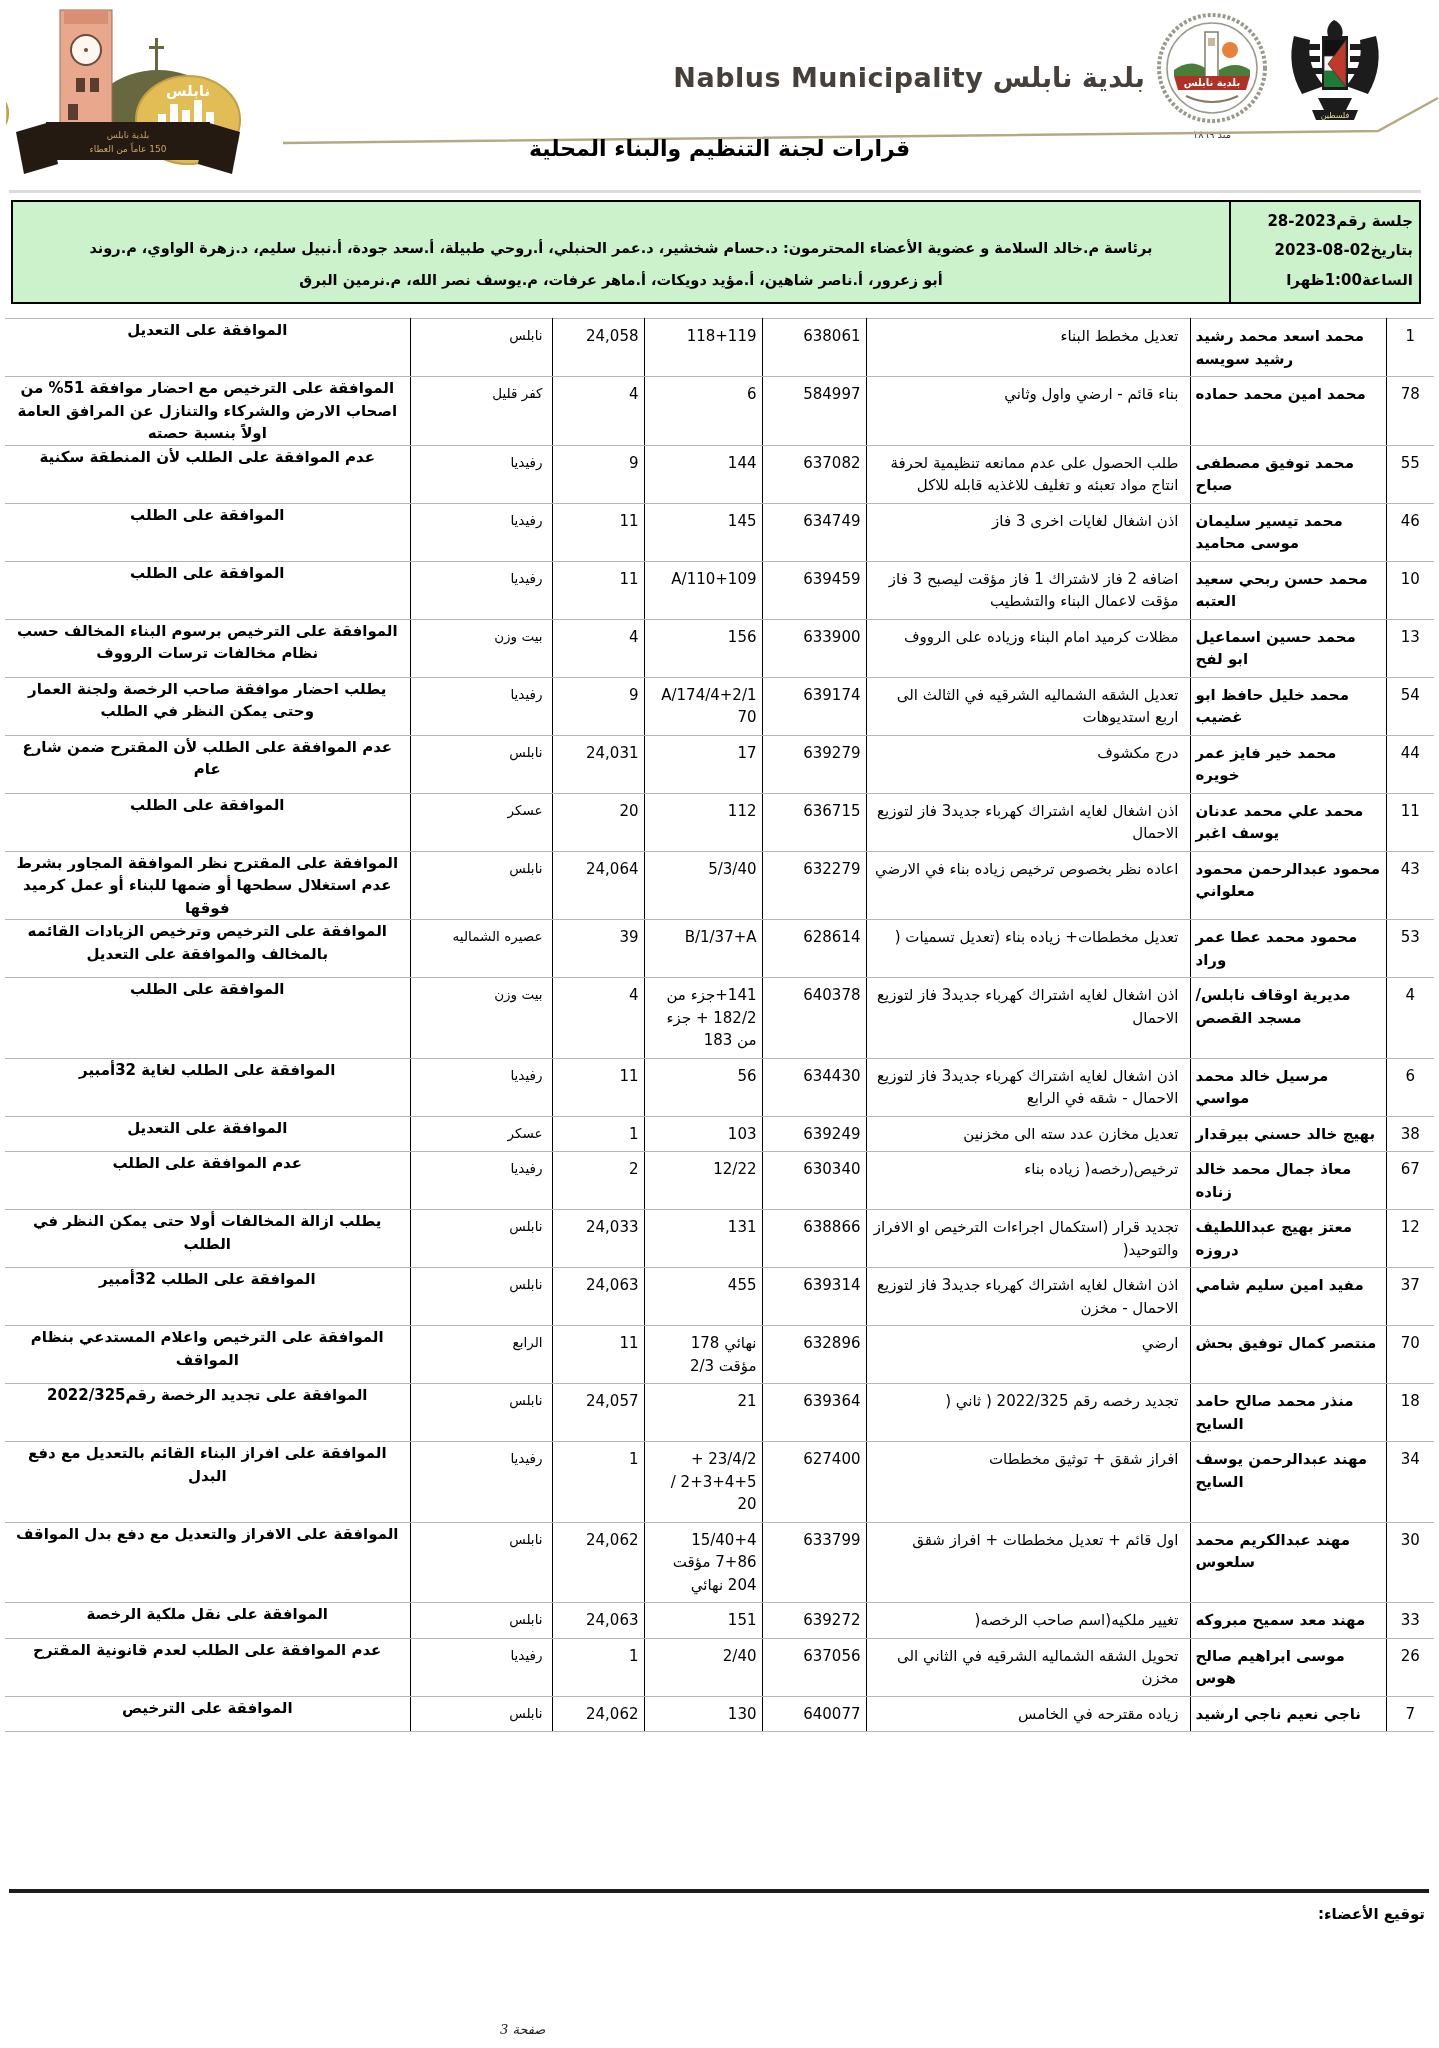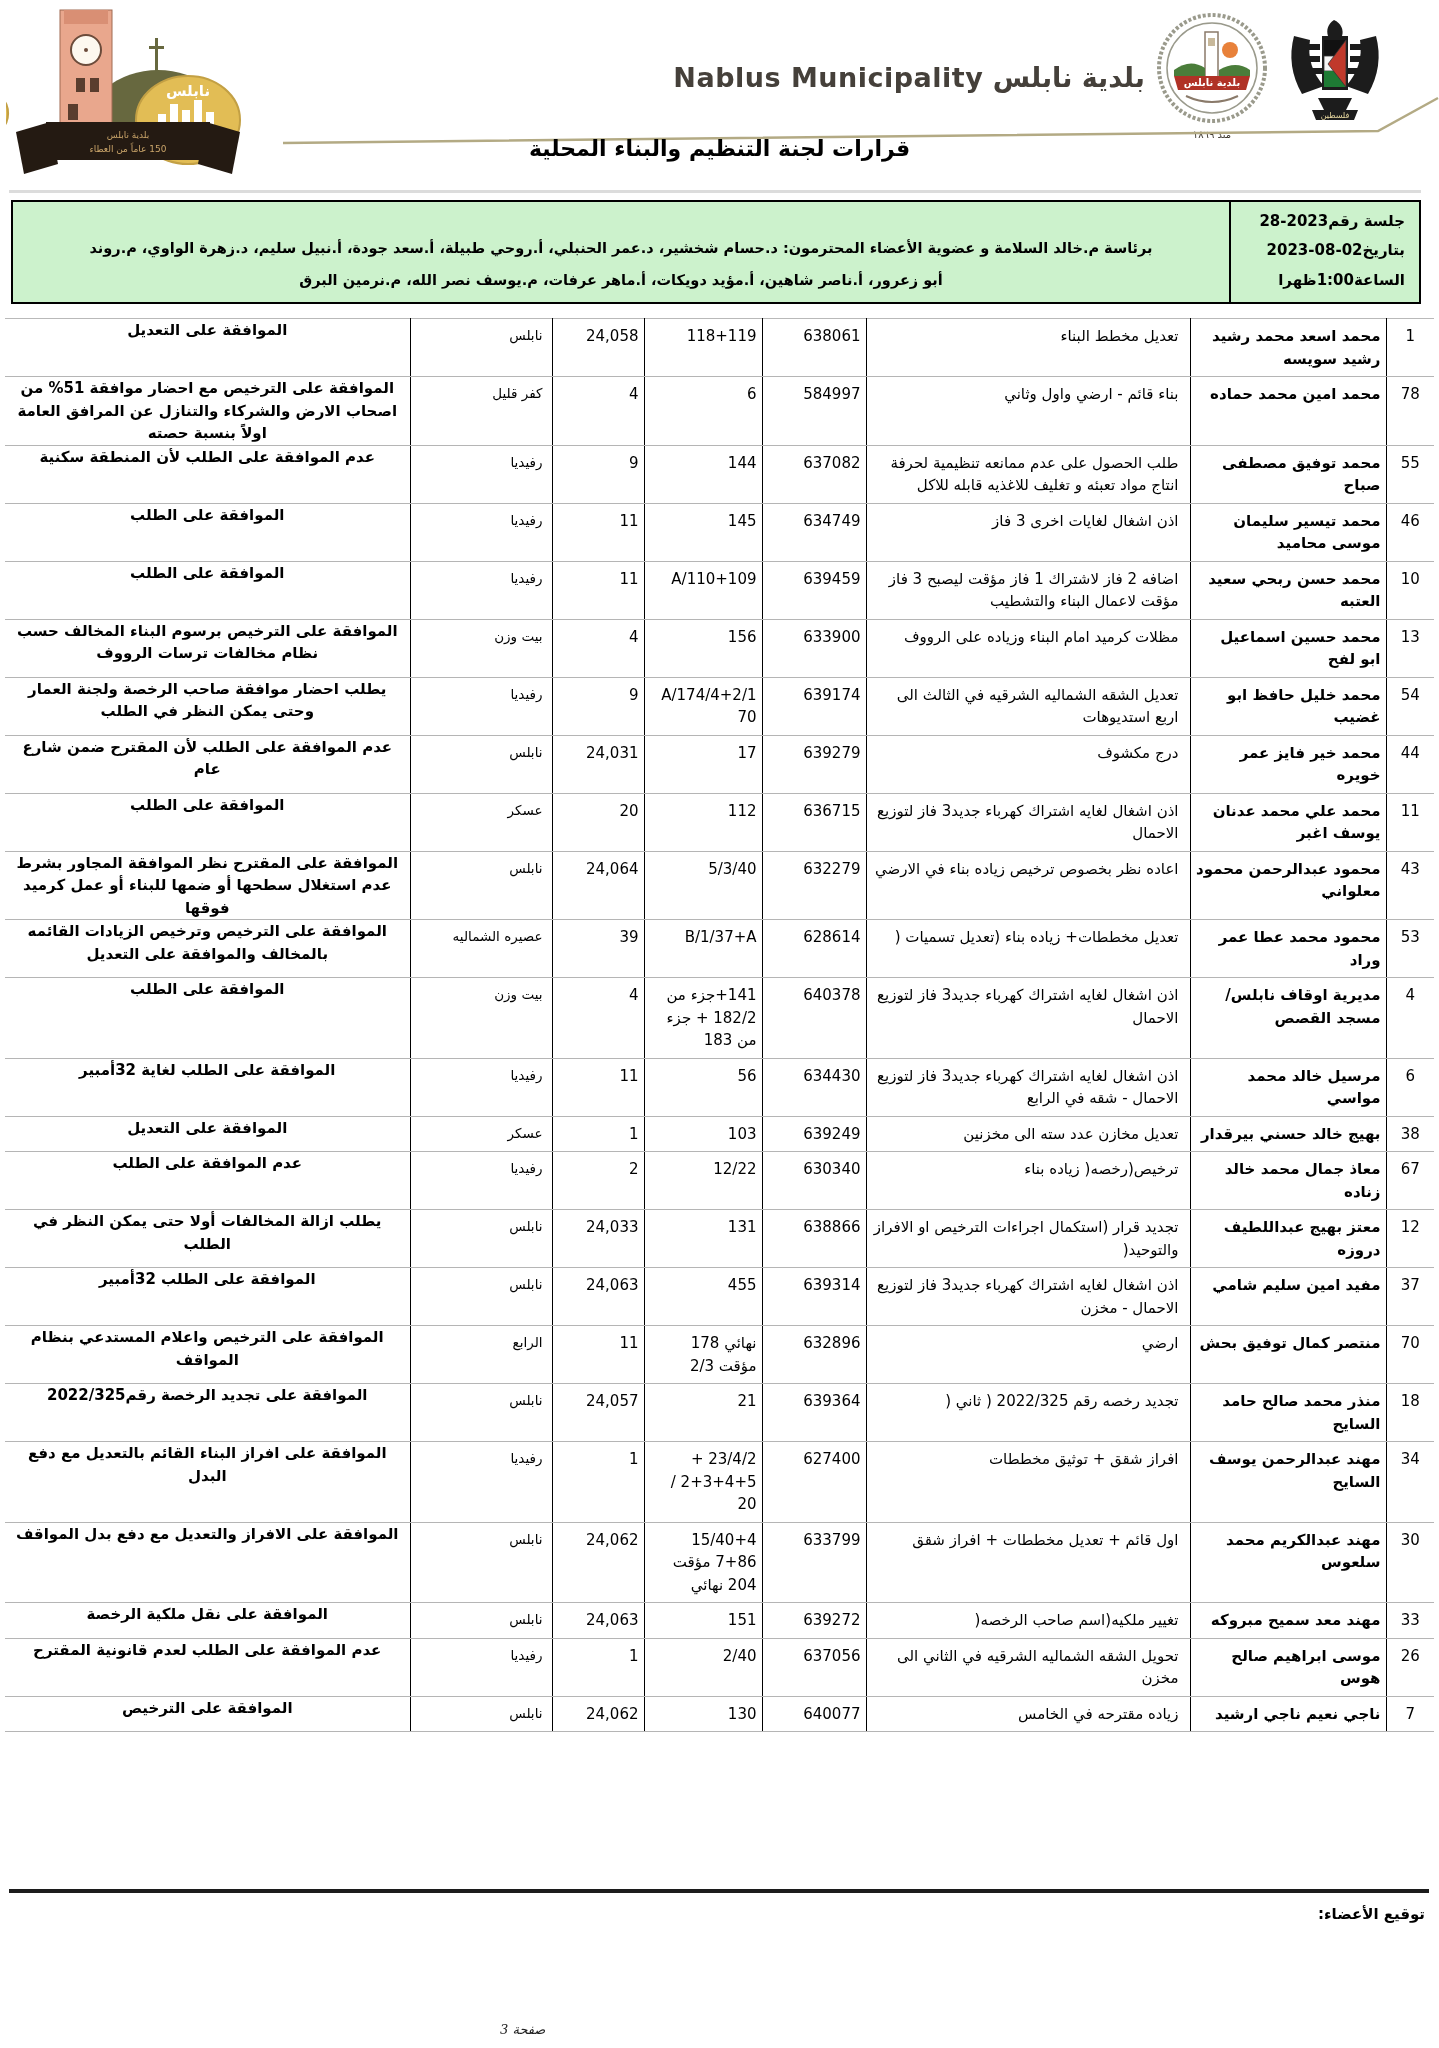--- a/index.html
+++ b/index.html
@@ -21,36 +21,36 @@
     font-size:22px;font-weight:bold;
   }
   #gray-strip{position:absolute;top:190px;right:18px;width:1412px;height:3px;background:#dcdcdc;}
   
   #session-bar{
     position:absolute;top:200px;right:18px;width:1410px;height:104px;
     background:var(--bar,#ccf2cc);border:2px solid #000;display:flex;box-sizing:border-box;
   }
   .sess-info{
     width:190px;box-sizing:border-box;border-left:2px solid #000;
-    padding:5px 14px 0 6px;font-weight:bold;font-size:15px;line-height:1.95;text-align:right;
+    padding:5px 6px 0 6px;font-weight:bold;font-size:15px;line-height:1.95;text-align:right;
   }
   .sess-members{
     flex:1;text-align:center;font-weight:bold;font-size:14.5px;line-height:2.2;padding-top:31px;
   }
   
   #decisions{position:absolute;top:318px;right:5px;width:1429px;}
   table{width:100%;border-collapse:collapse;table-layout:fixed;border-top:1px solid #b9b9b9;}
   td{
     border-left:1px solid #000;border-bottom:1px solid #b5b5b5;
     vertical-align:top;padding:6px 5px;font-size:15px;line-height:1.5;
     word-wrap:break-word;
   }
   tr td:last-child{border-left:none;}
   .c-num{text-align:center;}
-  .c-name{font-weight:bold;text-align:right;}
+  .c-name{font-weight:bold;text-align:left;}
   .c-desc{text-align:right;padding-right:11px;}
   .c-req,.c-plot,.c-basin{text-align:right;padding-left:8px;}
   .c-loc{text-align:right;font-size:13.5px;padding-right:9px;}
   .c-dec{font-weight:bold;text-align:center;padding:0 10px;}
   
   #footer-rule{position:absolute;top:1889px;right:10px;width:1420px;height:4px;background:#1c1c1c;}
   #signature{position:absolute;top:1905px;right:14px;font-size:15px;font-weight:bold;}
   #page-num{
     position:absolute;top:2022px;left:500px;font-size:13px;font-style:italic;
     font-family:"DejaVu Serif",serif;color:#222;

